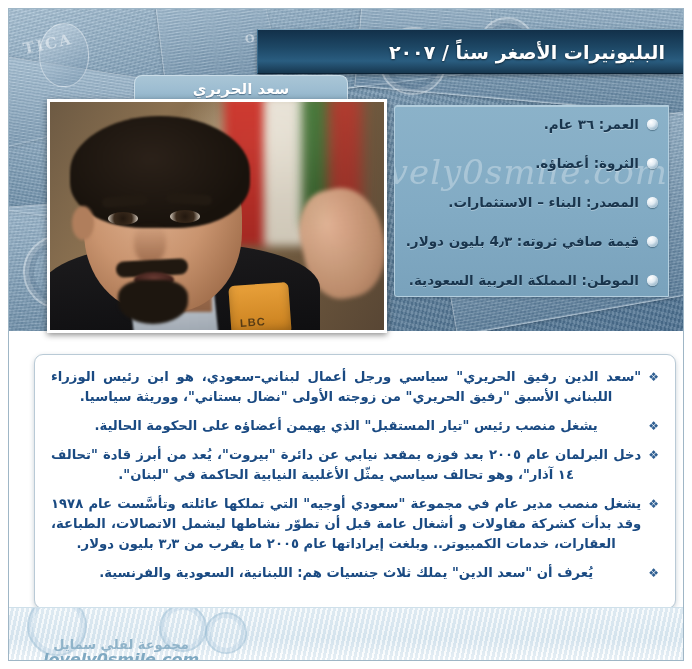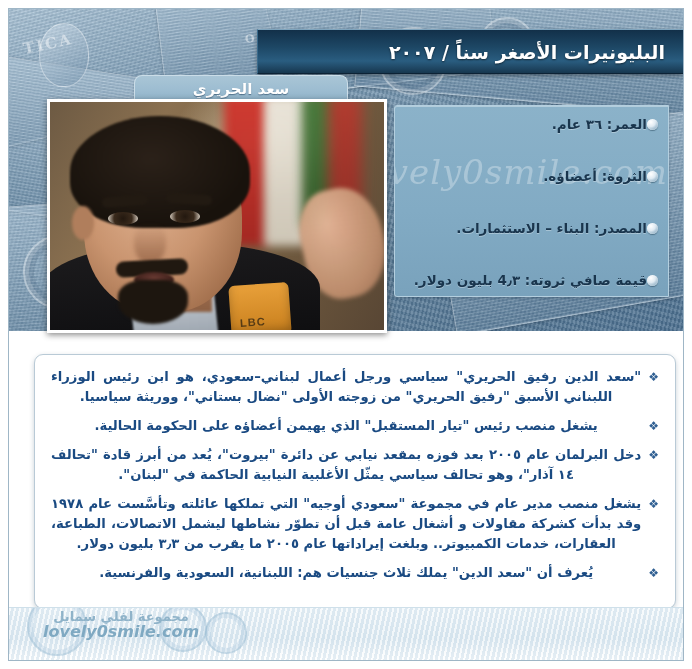--- a/index.html
+++ b/index.html
@@ -259,20 +259,21 @@
     font-style:italic;
     font-size:34px;
     color:rgba(255,255,255,.30);
     pointer-events:none;
     white-space:nowrap;
     letter-spacing:1px;
   }
   .fact-row{
     position:relative;
     display:flex;align-items:center;justify-content:flex-start;
+    gap:8px;
     z-index:2;
     margin-left:40px;
   }
   .fact-bullet{
     flex:0 0 auto;
     width:11px;height:11px;border-radius:50%;
     background:radial-gradient(circle at 35% 28%, #ffffff 0%, #dfeaf2 42%, #87aac1 78%, #5c84a0 100%);
     box-shadow:0 1px 1px rgba(20,50,70,.45), inset 0 0 2px rgba(255,255,255,.9);
   }
   .fact-text{
@@ -349,20 +350,21 @@
     left:34px;top:2px;
     text-align:center;
     line-height:1.05;
   }
   .brand .ar{
     display:block;
     color:#8fb3c9;
     font-size:13px;
     font-weight:bold;
     letter-spacing:1px;
+    margin-top:28px;
   }
   .brand .en{
     display:block;
     color:#7fa9c2;
     font-size:16px;
     font-weight:bold;
     font-style:italic;
     font-family:"DejaVu Sans","Liberation Sans",sans-serif;
     direction:ltr;
   }
@@ -433,20 +435,24 @@
         <span class="fact-text">الثروة: أعضاؤه.</span>
       </div>
       <div class="fact-row">
         <span class="fact-bullet"></span>
         <span class="fact-text">المصدر: البناء – الاستثمارات.</span>
       </div>
       <div class="fact-row">
         <span class="fact-bullet"></span>
         <span class="fact-text">قيمة صافي ثروته:  4٫٣ بليون دولار.</span>
       </div>
+      <div class="fact-row">
+        <span class="fact-bullet"></span>
+        <span class="fact-text">الموطن: المملكة العربية السعودية.</span>
+      </div>
     </div>
 
     <div class="textcard">
 
       <div class="para">
         <span class="para-bullet">❖</span>
         <span class="para-text">"سعد الدين رفيق الحريري" سياسي ورجل أعمال لبناني–سعودي، هو ابن رئيس الوزراء اللبناني الأسبق "رفيق الحريري" من زوجته الأولى "نضال بستاني"، ووريثة سياسيا.</span>
       </div>
       <div class="para">
         <span class="para-bullet">❖</span>

